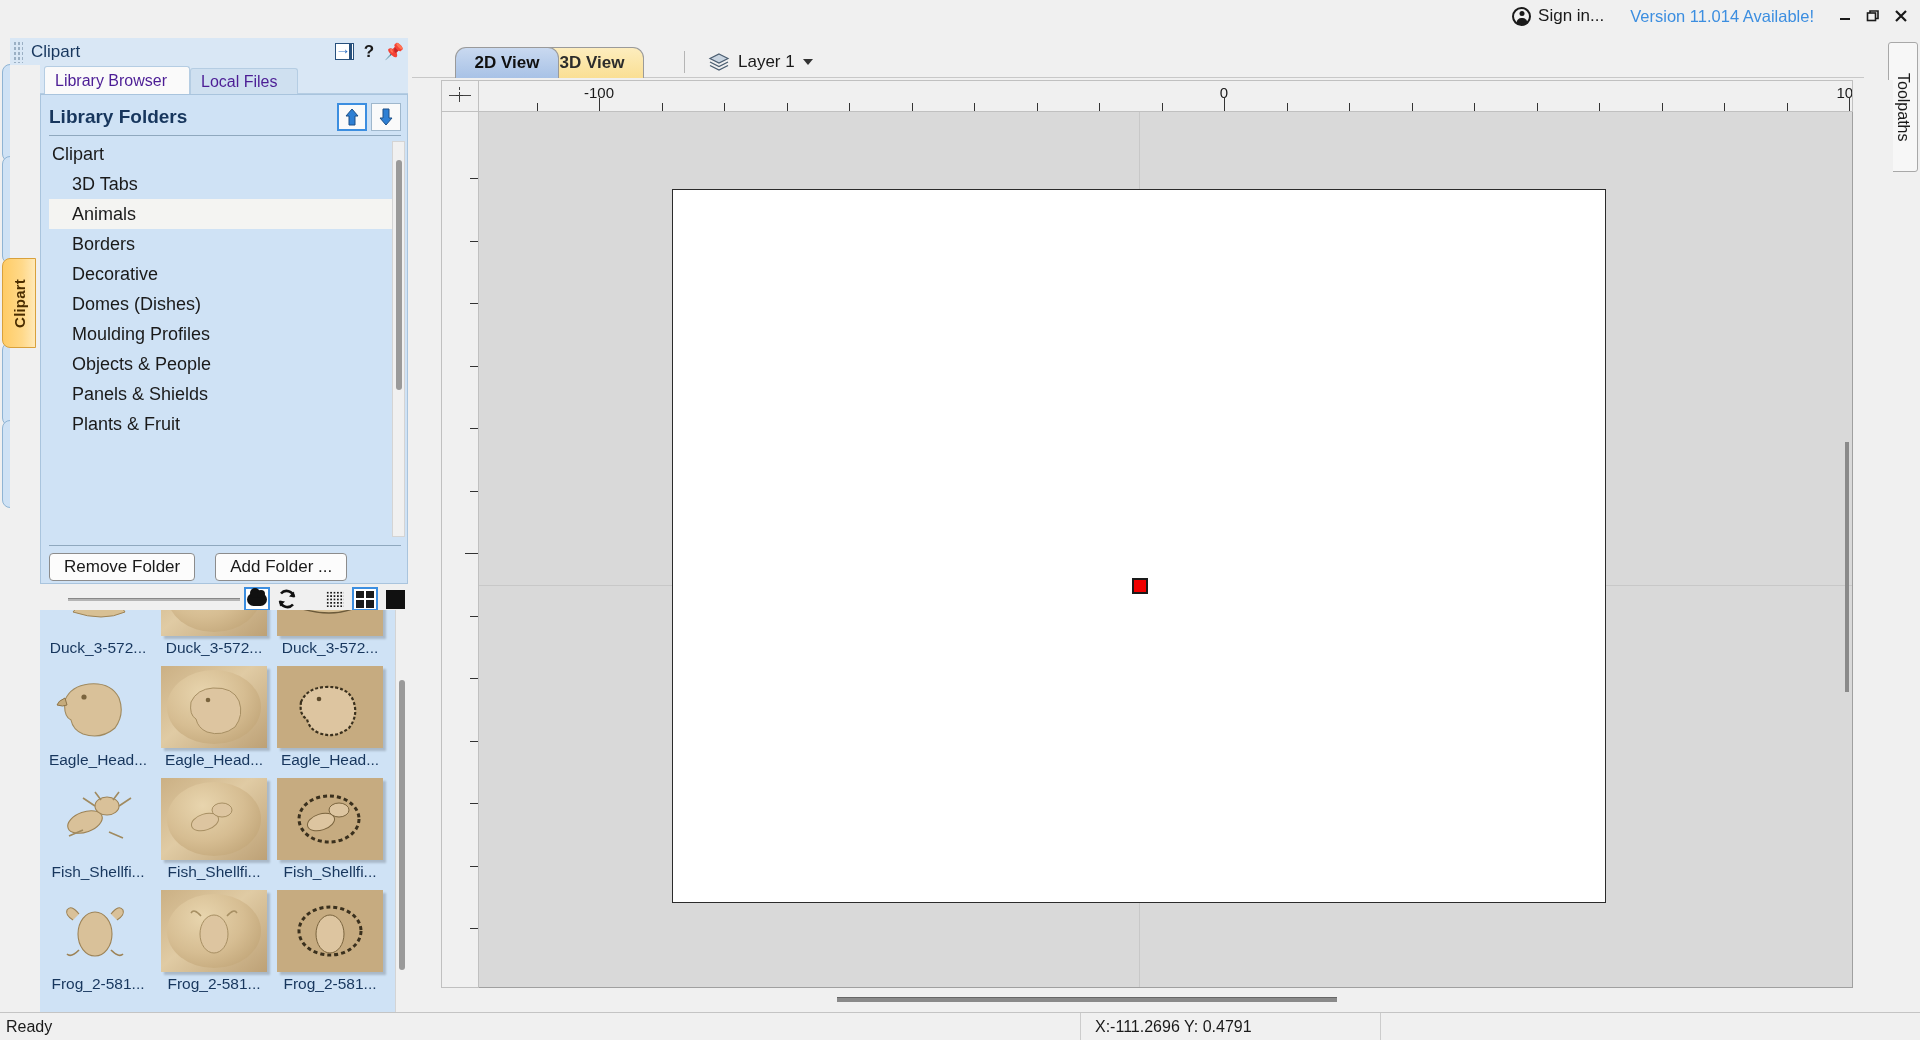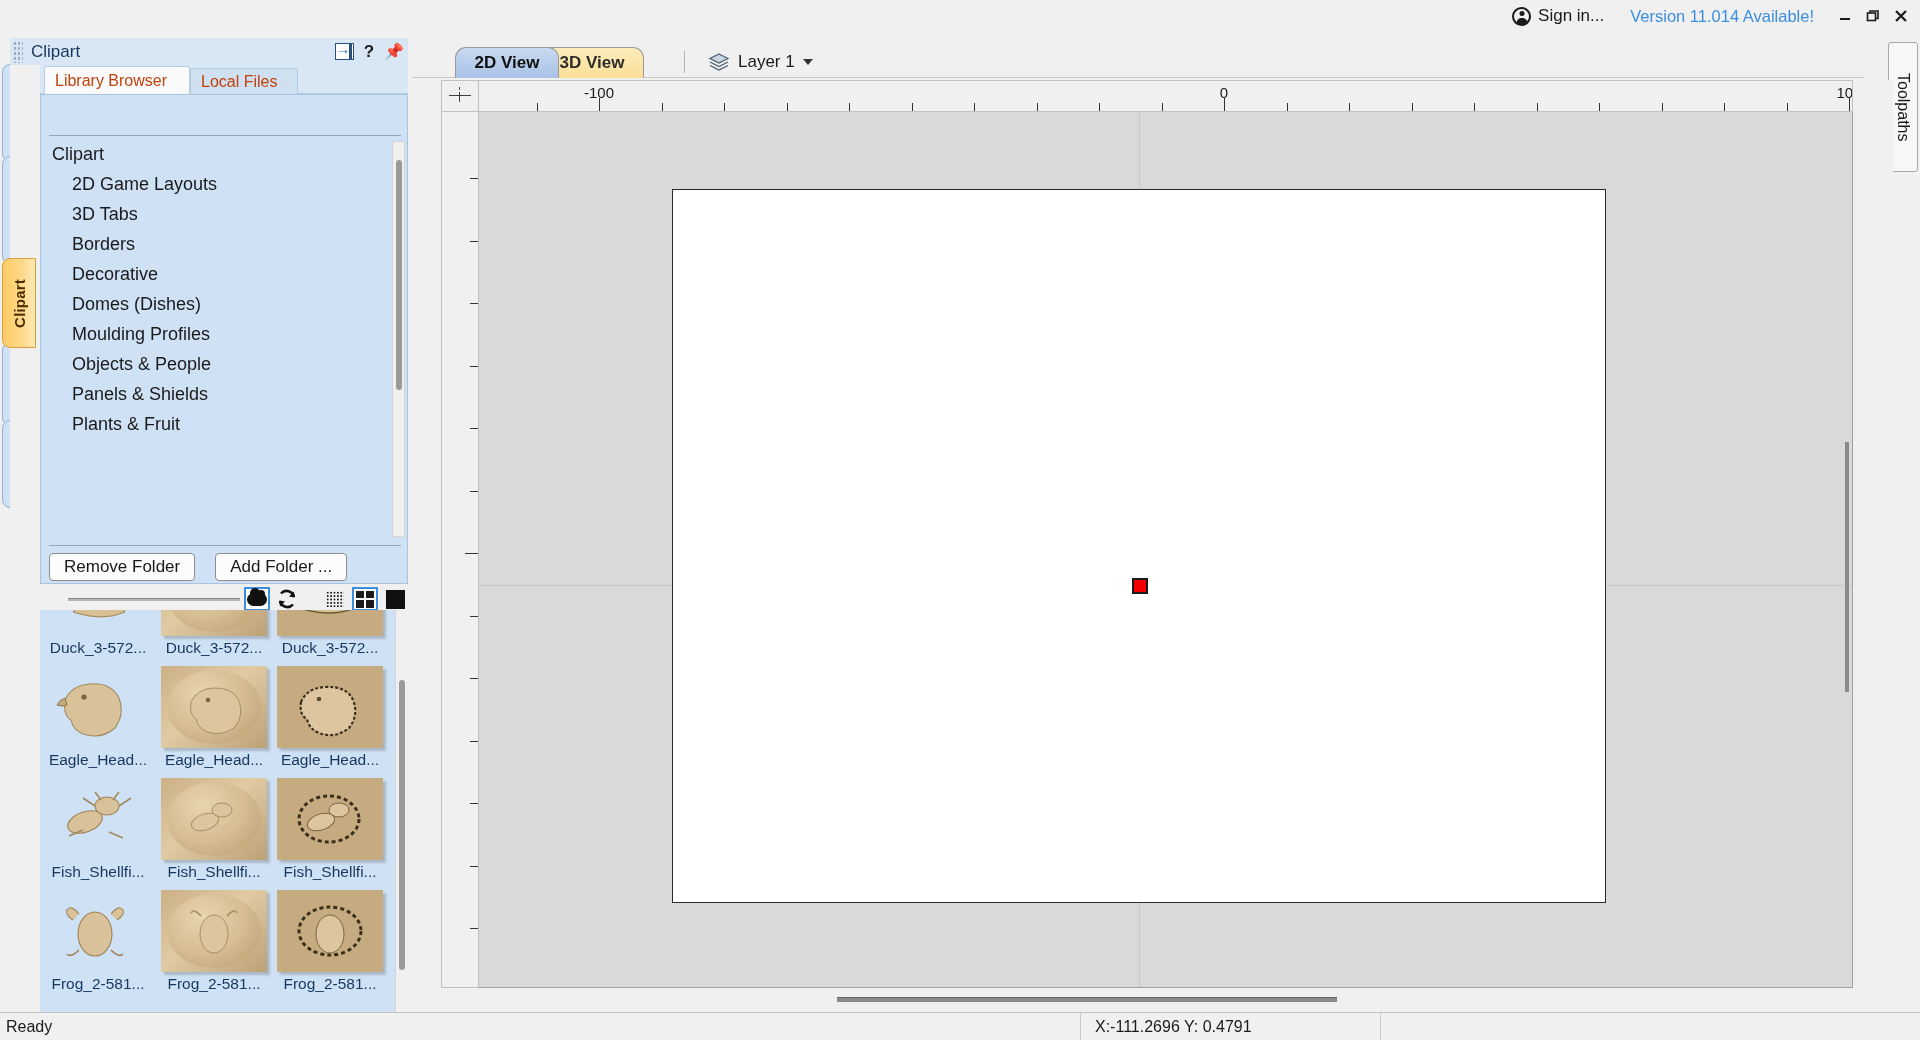--- a/index.html
+++ b/index.html
@@ -104,21 +104,21 @@
   .q-ico { font-size: 17px; color: #1a1a1a; font-weight: bold; }
   .pin-ico { font-size: 16px; color: #333; }
 
   
   .tabrow {
     position: absolute; left: 30px; top: 27px; width: 368px; height: 29px;
     background: #d9e7f5; border-bottom: 1px solid #b5cde3;
   }
   .ptab {
     position: absolute; top: 3px; height: 26px; padding: 0 10px;
-    display: flex; align-items: center; font-size: 16px; color: #c2410c;
+    display: flex; align-items: center; font-size: 16px; color: #4c1d95;
     background: #cfe0f0; border: 1px solid #b5cde3; border-bottom: none;
     border-radius: 3px 3px 0 0; cursor: pointer;
   }
   .ptab.active { background: #fafafa; border-color: #b5cde3; z-index: 3; top: 1px; height: 28px; }
 
   
   .libbox {
     position: absolute; left: 30px; top: 56px; width: 368px; height: 490px;
     background: #cfe2f5; border: 1px solid #a9c4dd;
   }
@@ -454,31 +454,44 @@
     <div class="tabrow">
       <div class="ptab active" style="left:4px;width:146px">
         <span>Library Browser</span>
       </div>
       <div class="ptab" style="left:150px;width:108px">
         <span>Local Files</span>
       </div>
     </div>
 
     <div class="libbox">
+      <div class="lib-title-row">
+        <div class="lib-title">Library Folders</div>
+        <div class="arrow-btn sel">
+          <svg width="16" height="20" viewBox="0 0 16 20">
+            <path d="M8 2 L14 9 H11 V18 H5 V9 H2 Z" fill="#2d7fd4" stroke="#1c4f86" stroke-width="1"></path>
+          </svg>
+        </div>
+        <div class="arrow-btn">
+          <svg width="16" height="20" viewBox="0 0 16 20">
+            <path d="M8 18 L14 11 H11 V2 H5 V11 H2 Z" fill="#2d7fd4" stroke="#1c4f86" stroke-width="1"></path>
+          </svg>
+        </div>
+      </div>
       <div class="lib-sep"></div>
 
       <div class="folderlist">
         <div class="folder-row">
           <span>Clipart</span>
         </div>
         <div class="folder-row indent">
-          <span>2D Game Layouts</span>
-        </div>
-        <div class="folder-row indent">
           <span>3D Tabs</span>
+        </div>
+        <div class="folder-row indent selected">
+          <span>Animals</span>
         </div>
         <div class="folder-row indent">
           <span>Borders</span>
         </div>
         <div class="folder-row indent">
           <span>Decorative</span>
         </div>
         <div class="folder-row indent">
           <span>Domes (Dishes)</span>
         </div>

